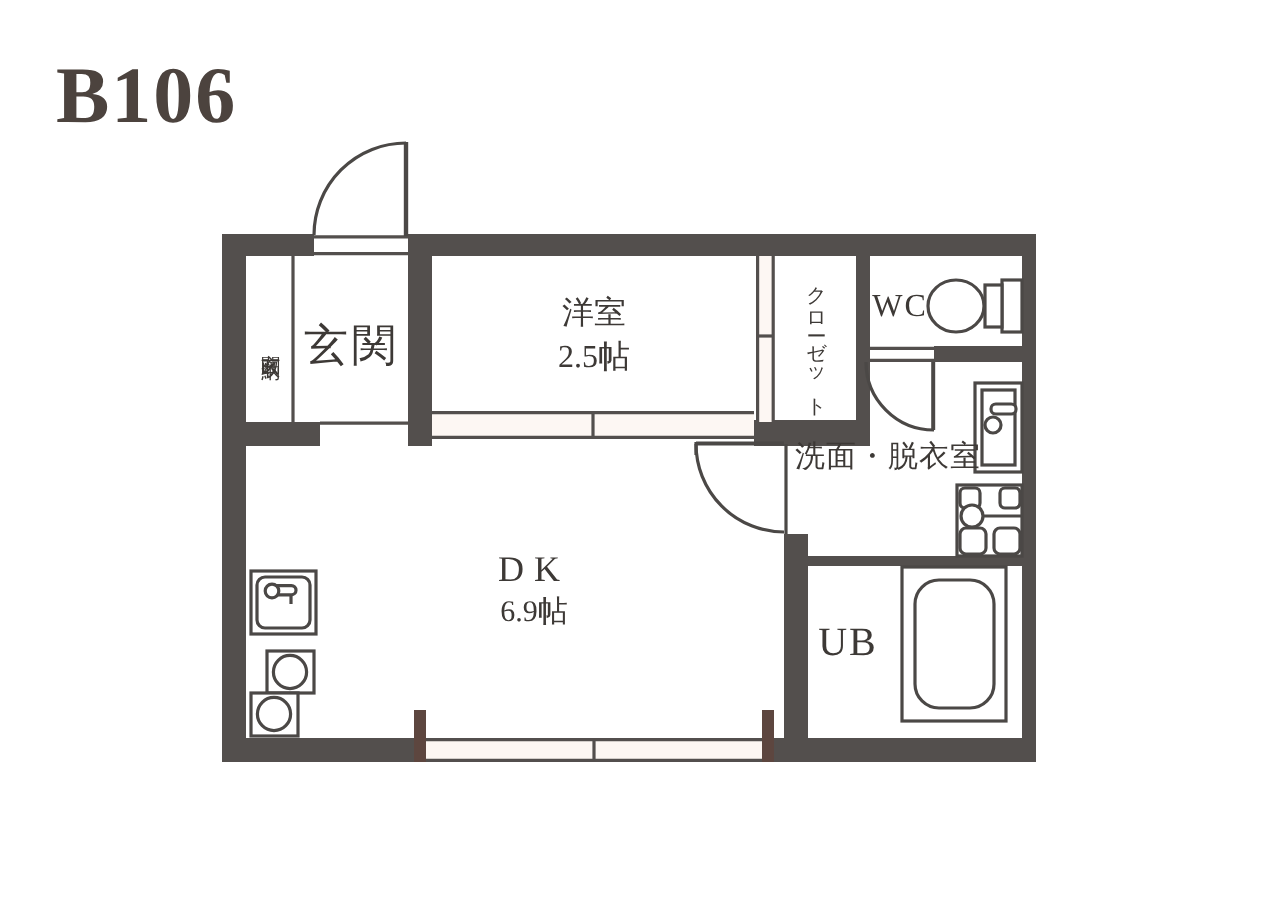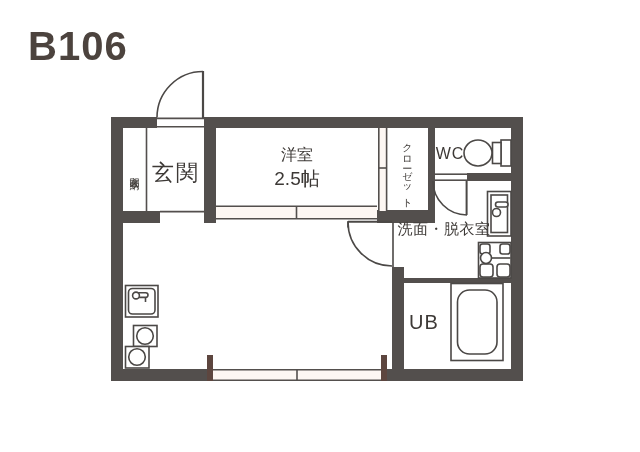--- a/index.html
+++ b/index.html
@@ -1,21 +1,21 @@
 <!DOCTYPE html>
 <html><head>
 <meta charset="utf-8">
 <style>
   html,body{margin:0;padding:0;background:#ffffff;}
   .plan{
     position:relative;
-    width:640px;height:452px;
+    width:518px;height:452px;
     background:#ffffff;
     overflow:hidden;
-    font-family:Liberation Sans, sans-serif;
+    font-family:Liberation Serif, serif;
     color:#3d3936;
   }
   .plan svg{position:absolute;left:0;top:0;}
   .lbl{
     position:absolute;
     transform:translate(-50%,-50%);
     white-space:nowrap;
     text-align:center;
     line-height:1.35;
     color:#3d3936;
@@ -25,21 +25,21 @@
     left:28px;top:24px;
     font-size:40px;
     font-weight:600;
     letter-spacing:1px;
     color:#4c433e;
   }
   .vert{writing-mode:vertical-rl;text-orientation:upright;}
   .lbl-entrance-storage{left:134px;top:172px;font-size:9.5px;letter-spacing:1.5px;}
   .lbl-entrance{left:176px;top:173px;font-size:22px;letter-spacing:2px;}
   .lbl-western{left:297px;top:168px;font-size:16px;text-align:center;}
-  .lbl-western .area{font-size:19px;}
+  .lbl-western .area{font-size:16px;}
   .lbl-closet{left:407px;top:170px;font-size:10px;letter-spacing:2px;}
   .lbl-wc{left:450px;top:154px;font-size:16px;letter-spacing:1px;}
   .lbl-washroom{left:444px;top:229px;font-size:15px;letter-spacing:0.5px;}
   .lbl-dk{left:267px;top:295px;font-size:18px;}
   .lbl-dk .name{letter-spacing:5px;}
   .lbl-dk .area{font-size:15px;letter-spacing:0;}
   .lbl-ub{left:424px;top:322px;font-size:20px;letter-spacing:1px;}
 </style>
 </head>
 <body>
@@ -178,16 +178,20 @@
     <div class="name">洋室</div>
     <div class="area">2.5帖</div>
   </div>
 
   <div class="lbl vert lbl-closet">クローゼット</div>
 
   <div class="lbl lbl-wc">WC</div>
 
   <div class="lbl lbl-washroom">洗面・脱衣室</div>
 
+  <div class="lbl lbl-dk">
+    <div class="name">DK</div>
+    <div class="area">6.9帖</div>
+  </div>
 
   <div class="lbl lbl-ub">UB</div>
 
 </div>
 
 </body></html>

